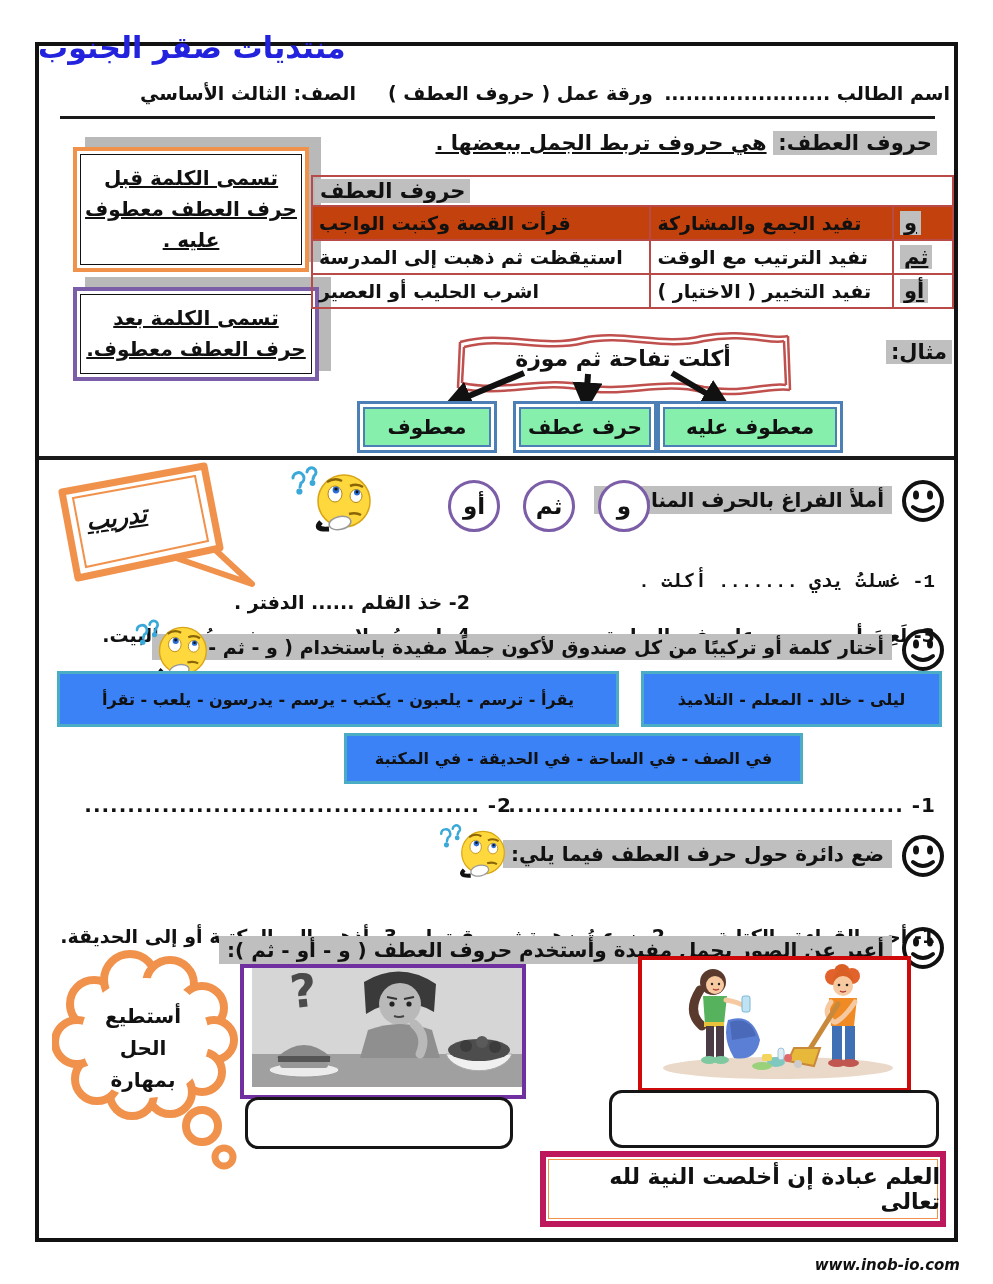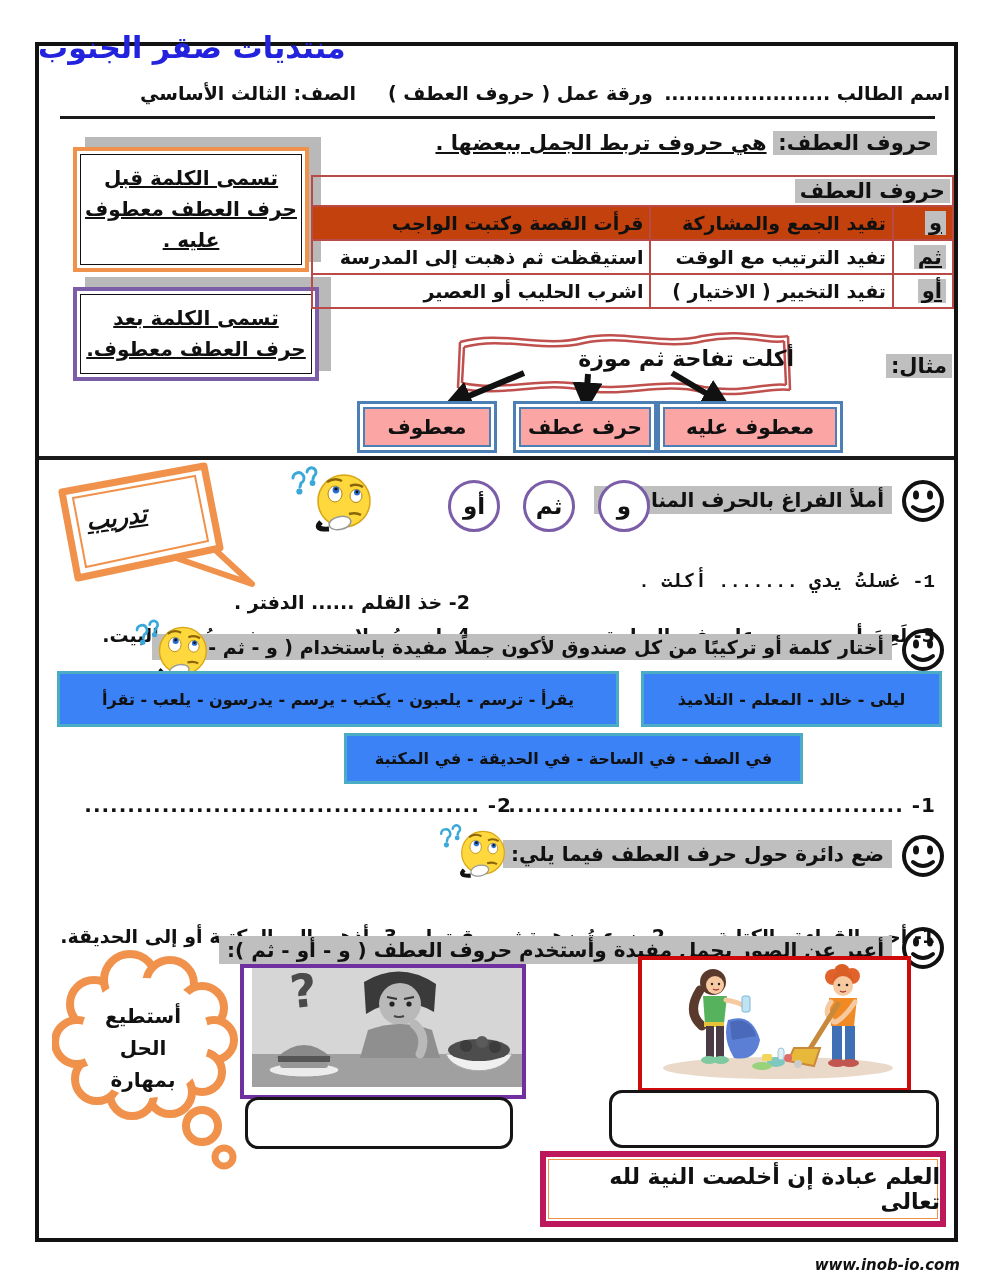--- a/index.html
+++ b/index.html
@@ -23,32 +23,32 @@
   .note{
     border:4px solid;background:#fff;text-align:center;font-size:20px;font-weight:bold;
     padding:12px 8px;line-height:1.55;
     box-shadow:12px -10px 0 0 #b9b9b9, inset 0 0 0 3px #fff, inset 0 0 0 4px currentColor;
   }
   .note-orange{left:73px;top:147px;width:212px;border-color:#f0914c;}
   .note-purple{left:73px;top:287px;width:222px;border-color:#7b5ea7;}
   .note span{color:#111;text-decoration:underline;}
   table.atf{
     position:absolute;left:311px;top:175px;width:643px;border-collapse:collapse;
-    font-size:19px;font-weight:bold;text-align:right;
+    font-size:19px;font-weight:bold;text-align:left;
   }
   table.atf td{border:2px solid #b94a48;padding:4px 6px;}
   table.atf .ttl td{font-size:21px;padding:2px;}
   table.atf tr.pink td{background:#c2410c;}
   td.letter{width:46px;}
   td.letter span{background:#bfbfbf;text-decoration:underline;font-size:21px;padding:0 4px;}
-  .example-label{right:41px;top:354px;font-size:21px;}
+  .example-label{right:41px;top:340px;font-size:21px;}
   .banner{left:452px;top:326px;width:342px;height:74px;}
-  .banner .txt{position:absolute;left:0;top:20px;width:100%;font-size:22px;font-weight:bold;}
+  .banner .txt{position:absolute;left:0;top:20px;width:100%;text-align:center;font-size:22px;font-weight:bold;}
   .tag{
-    top:401px;height:46px;background:#fca5a5;border:3px solid #4c7fb5;
+    top:401px;height:46px;background:#86efac;border:3px solid #4c7fb5;
     box-shadow:inset 0 0 0 3px #fff, inset 0 0 0 5px #4c7fb5;
     display:flex;align-items:center;justify-content:center;font-size:20px;font-weight:bold;
   }
   .tag1{left:657px;width:180px;}
   .tag2{left:513px;width:138px;}
   .tag3{left:357px;width:134px;}
   .smiley{width:48px;height:48px;}
   .s1{left:899px;top:477px;} .s2{left:899px;top:626px;} .s3{left:899px;top:832px;} .s4{left:899px;top:924px;}
   .exh{font-size:20px;font-weight:bold;background:#bfbfbf;padding:2px 8px;}
   .h1{right:101px;top:486px;}

